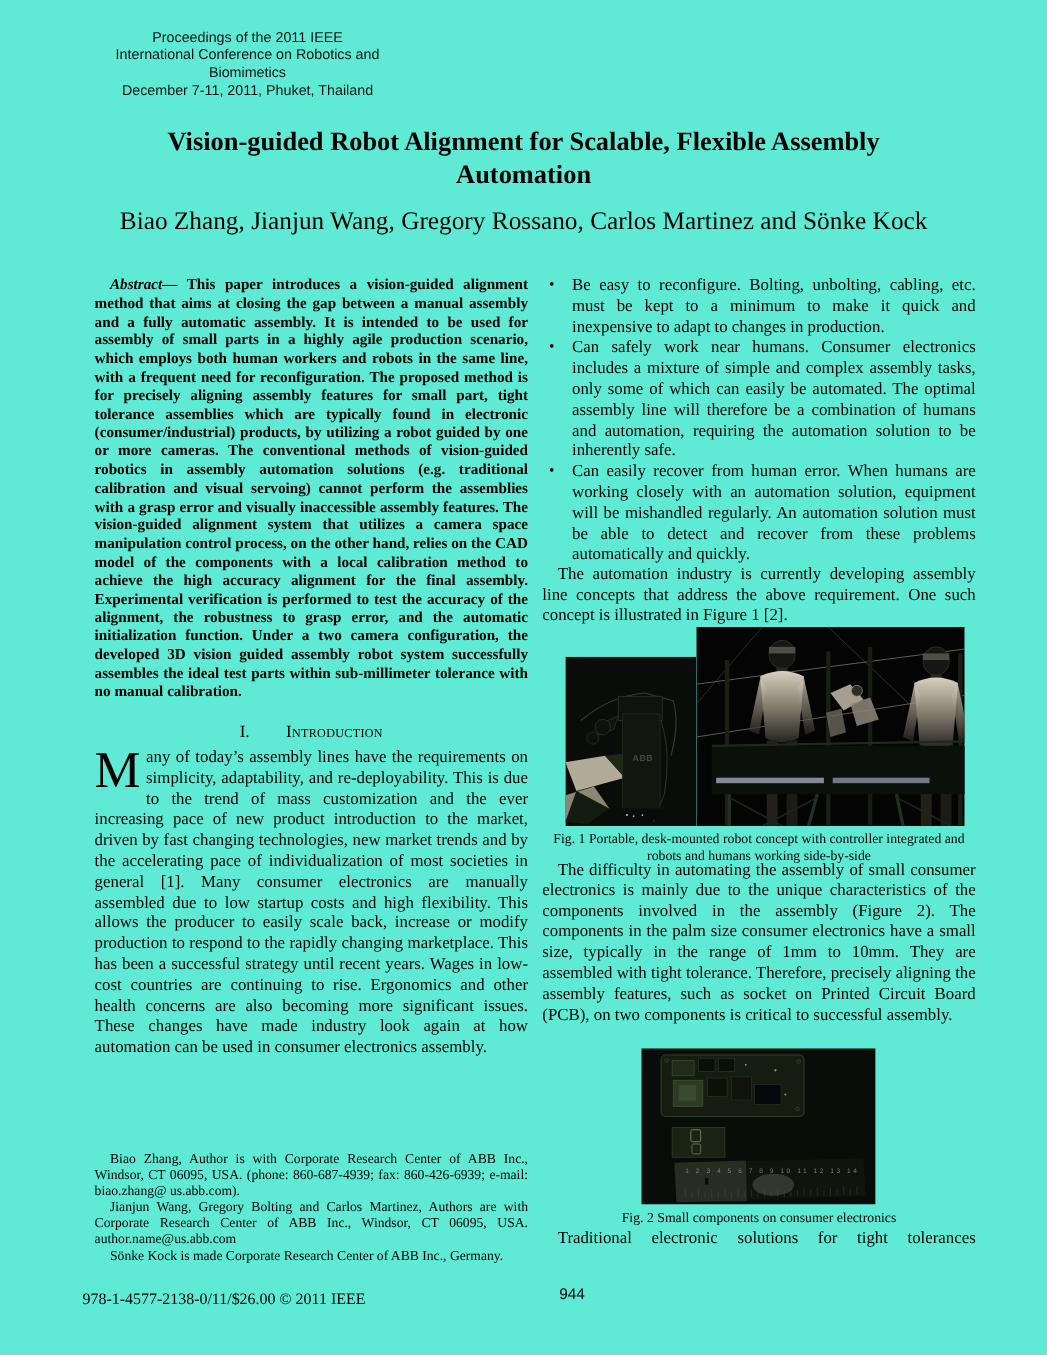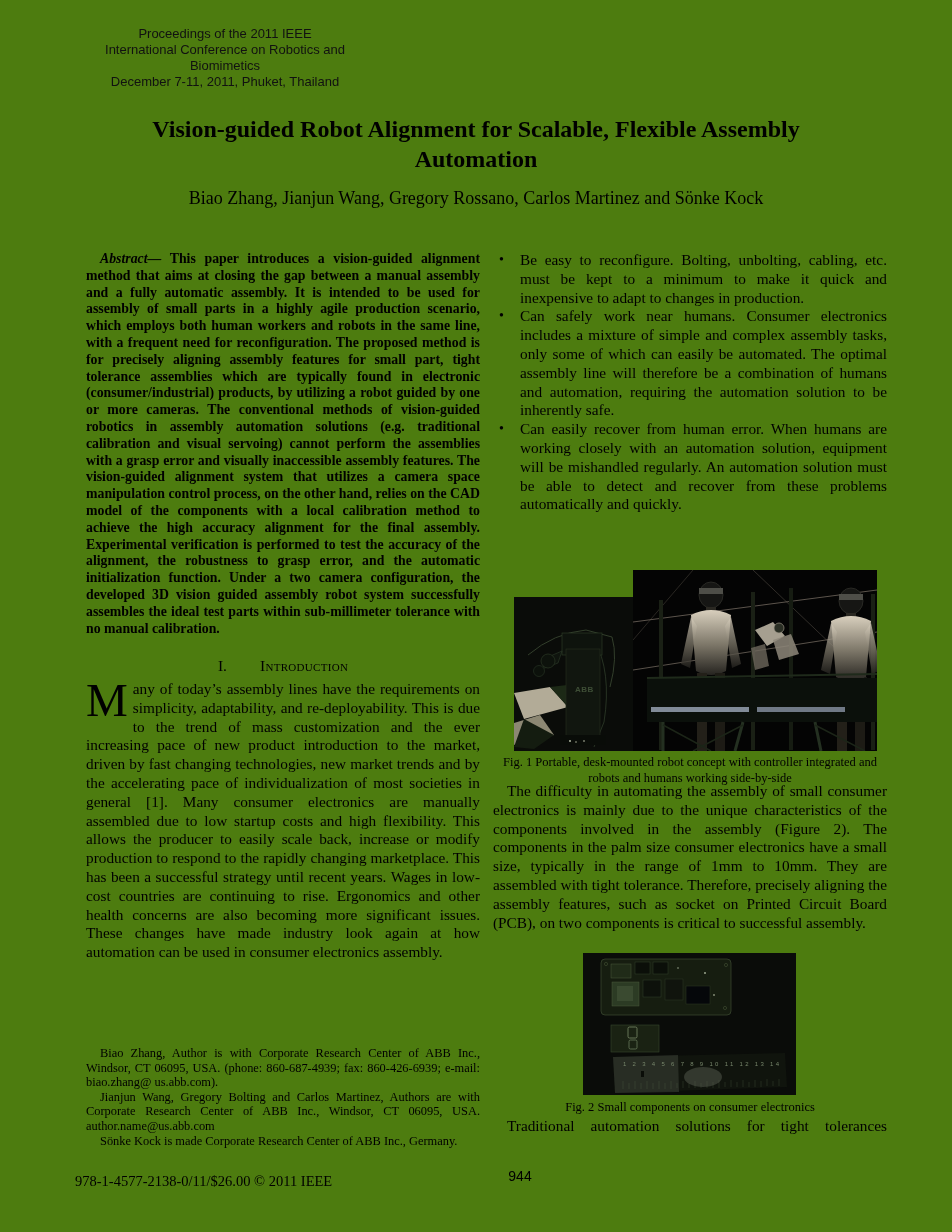--- a/index.html
+++ b/index.html
@@ -1,30 +1,30 @@
 <!DOCTYPE html>
 <html><head>
 <meta charset="utf-8">
 <style>
   html,body { margin:0; padding:0; background:#ffffff; }
   .page {
-    position:relative; width:952px; height:1232px; background:#4d7c0f;
+    position:relative; width:952px; height:1232px; background:#5eead4;
     font-family:"Liberation Serif", serif; color:#000; overflow:hidden;
   }
   .abs { position:absolute; }
 
   .header-block {
     left:86px; top:26px; width:278px; text-align:center;
     font-family:"Liberation Sans", sans-serif; font-size:13px; line-height:16px; color:#111;
   }
   .paper-title {
     left:121px; top:114px; width:710px; text-align:center;
     font-size:24px; font-weight:bold; line-height:30px;
   }
-  .authors { left:0; top:188px; width:952px; text-align:center; font-size:18px; }
+  .authors { left:0; top:188px; width:952px; text-align:center; font-size:23px; }
 
   .col { width:394px; text-align:justify; }
   .left-col  { left:86px; }
   .right-col { left:493px; }
 
   .abstract {
     top:251px; font-size:13.8px; font-weight:bold; line-height:16.8px;
   }
   .abstract .indent { display:inline-block; width:14px; }
   .ab-label { font-style:italic; }
@@ -95,20 +95,21 @@
     <p>Jianjun Wang, Gregory Bolting and Carlos Martinez, Authors are with Corporate Research Center of ABB Inc., Windsor, CT 06095, USA. author.name@us.abb.com</p>
     <p>Sönke Kock is made Corporate Research Center of ABB Inc., Germany.</p>
   </div>
 
   <div class="abs col right-col body-text bullets">
     <div class="bullet-item"><span class="bullet-marker">•</span><span>Be easy to reconfigure. Bolting, unbolting, cabling, etc. must be kept to a minimum to make it quick and inexpensive to adapt to changes in production.</span></div>
     <div class="bullet-item"><span class="bullet-marker">•</span><span>Can safely work near humans. Consumer electronics includes a mixture of simple and complex assembly tasks, only some of which can easily be automated. The optimal assembly line will therefore be a combination of humans and automation, requiring the automation solution to be inherently safe.</span></div>
     <div class="bullet-item"><span class="bullet-marker">•</span><span>Can easily recover from human error. When humans are working closely with an automation solution, equipment will be mishandled regularly. An automation solution must be able to detect and recover from these problems automatically and quickly.</span></div>
   </div>
 
+  <p class="abs col right-col body-text after-bullets indent-p" style="margin:0">The automation industry is currently developing assembly line concepts that address the above requirement. One such concept is illustrated in Figure 1 [2].</p>
 
   <div class="abs fig1">
 
     <svg style="left:0;top:27px" width="119" height="154" viewBox="0 0 119 154">
       <rect x="0" y="0" width="119" height="154" fill="#0a0c09"></rect>
       <path d="M14,58 Q40,36 72,33 L98,40 Q104,60 96,90" fill="none" stroke="#36442f" stroke-width="1" opacity="0.9"></path>
       <path d="M80,42 Q98,75 90,125 L80,150" fill="none" stroke="#2e3c29" stroke-width="1" opacity="0.8"></path>
       <polygon points="0,96 36,90 54,110 10,122" fill="#b2ab97"></polygon>
       <polygon points="0,126 26,118 40,138 0,148" fill="#9a957f" opacity="0.9"></polygon>
       <polygon points="36,90 54,110 82,103 62,87" fill="#1c2916"></polygon>
@@ -233,18 +234,18 @@
         <line x1="184" y1="126" x2="184" y2="133"></line>
           <line x1="190" y1="128" x2="190" y2="133"></line>
         <line x1="196" y1="126" x2="196" y2="133"></line>
       </g>
       <rect x="58" y="118" width="3" height="6" fill="#0a0d08"></rect>
     </svg>
   </div>
 
   <div class="abs col right-col caption fig2-caption">Fig. 2 Small components on consumer electronics</div>
 
-  <p class="abs col right-col body-text last-para" style="margin:0">Traditional automation solutions for tight tolerances</p>
+  <p class="abs col right-col body-text last-para" style="margin:0">Traditional electronic solutions for tight tolerances</p>
 
   <div class="abs footer-isbn">978-1-4577-2138-0/11/$26.00 © 2011 IEEE</div>
   <div class="abs page-number">944</div>
 
 </div>
 
 </body></html>

